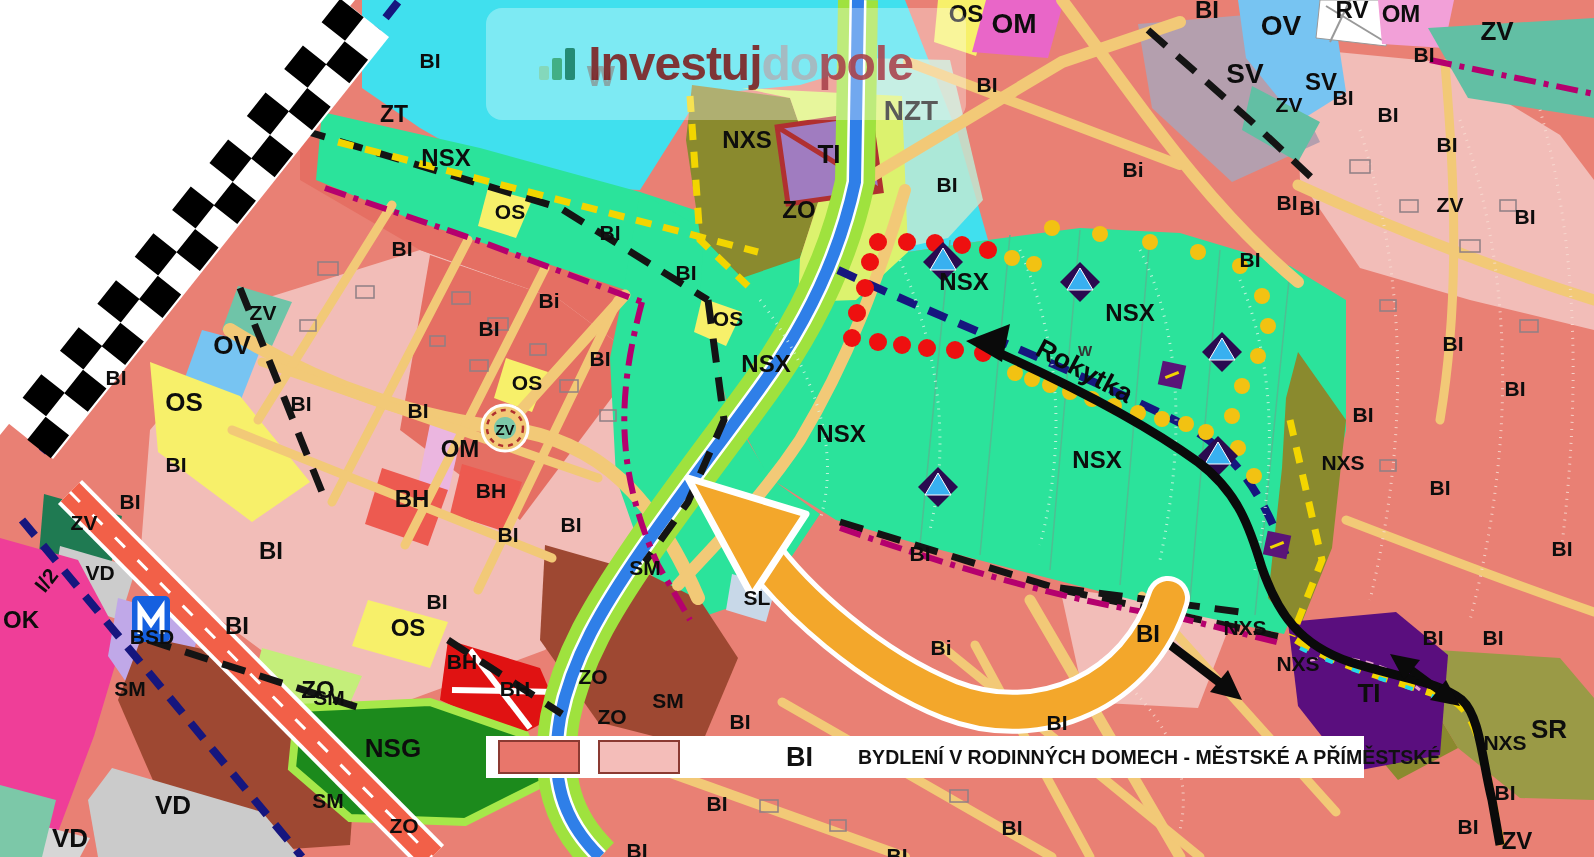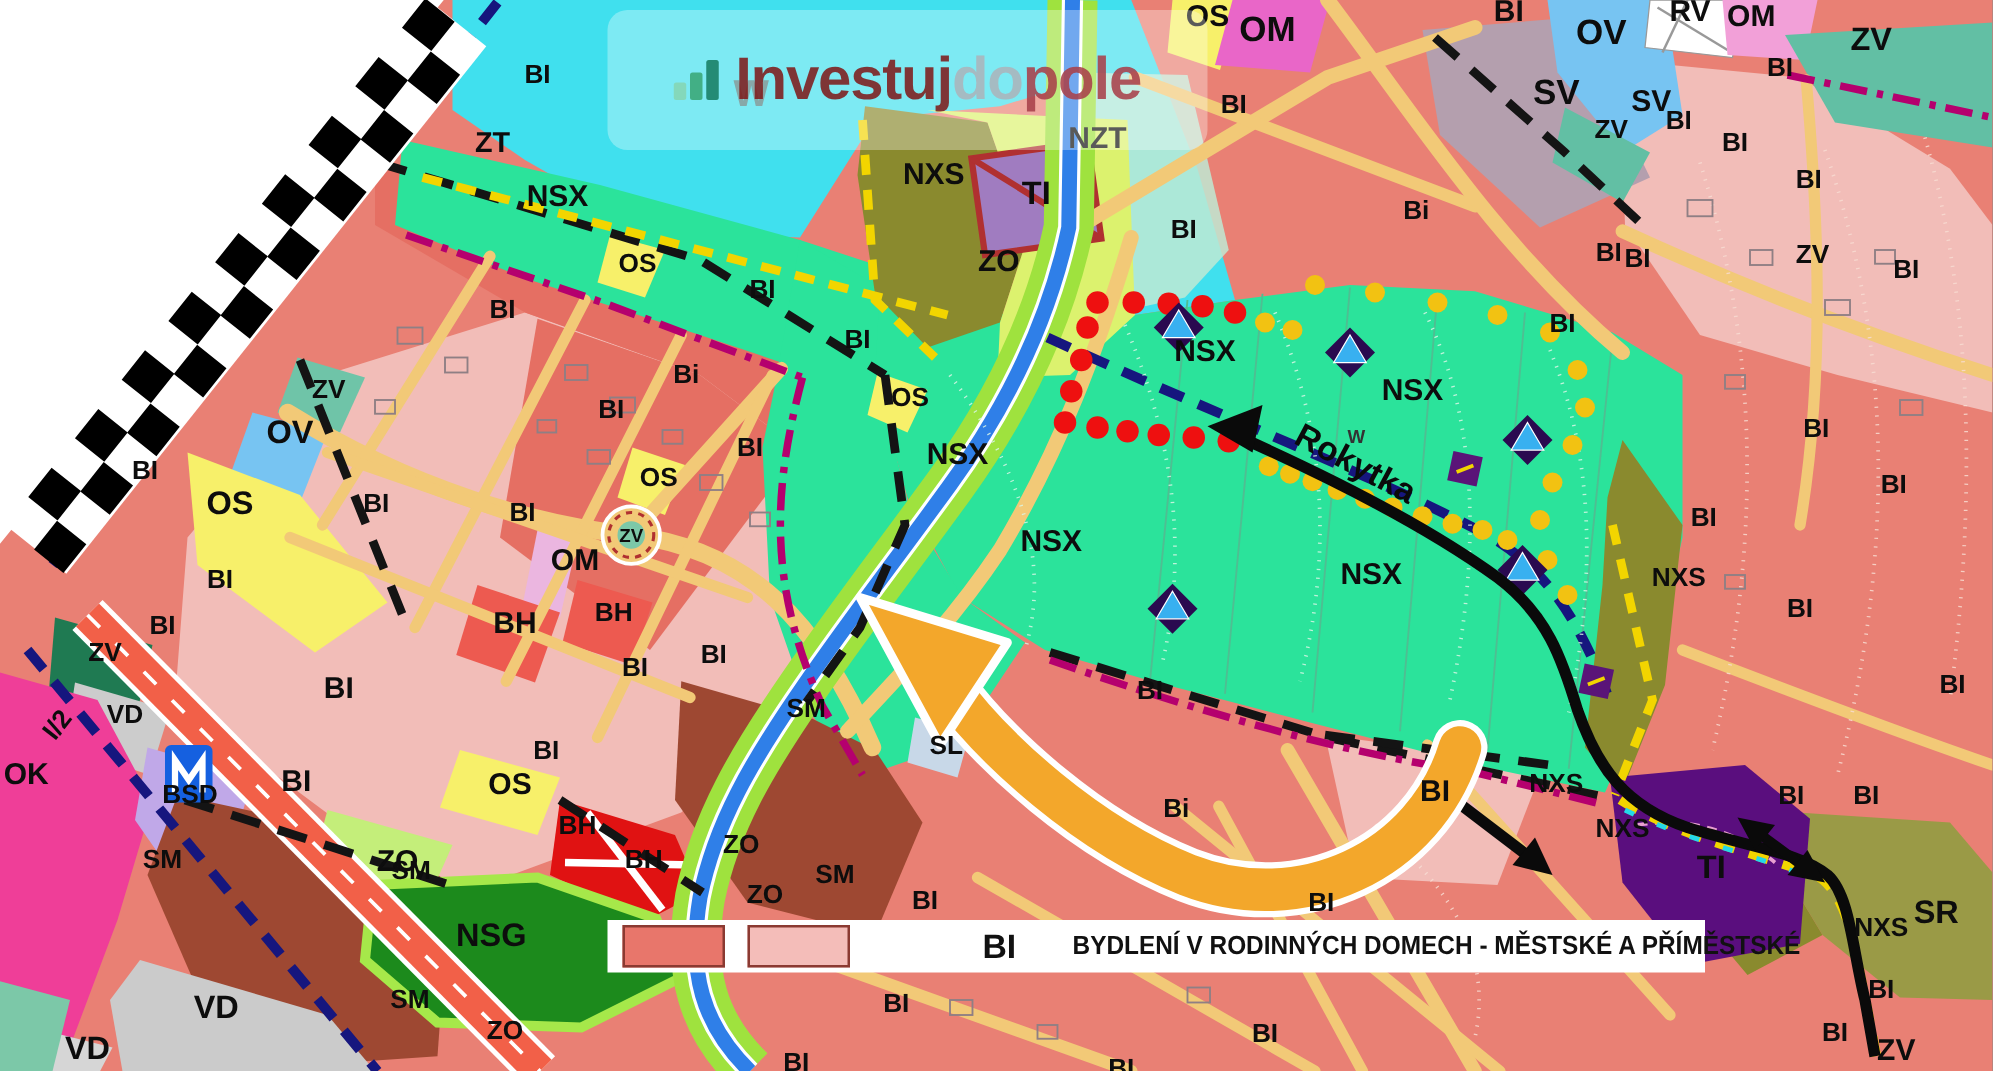--- a/index.html
+++ b/index.html
@@ -420,21 +420,21 @@
       <div class="zlabel" style="left: 1012px; top: 827px; font-size: 21px; transform: translate(-50%, -50%);">BI</div>
       <div class="zlabel" style="left: 766px; top: 364px; font-size: 24px; transform: translate(-50%, -50%);">NSX</div>
       <div class="zlabel" style="left: 841px; top: 434px; font-size: 24px; transform: translate(-50%, -50%);">NSX</div>
       <div class="zlabel" style="left: 964px; top: 282px; font-size: 24px; transform: translate(-50%, -50%);">NSX</div>
       <div class="zlabel" style="left: 1130px; top: 313px; font-size: 24px; transform: translate(-50%, -50%);">NSX</div>
       <div class="zlabel" style="left: 1097px; top: 460px; font-size: 24px; transform: translate(-50%, -50%);">NSX</div>
       <div class="zlabel" style="left: 1085px; top: 350px; font-size: 15px; color: rgb(51, 51, 51); transform: translate(-50%, -50%);">W</div>
       <div class="zlabel" style="left: 747px; top: 140px; font-size: 24px; transform: translate(-50%, -50%);">NXS</div>
       <div class="zlabel" style="left: 829px; top: 154px; font-size: 26px; transform: translate(-50%, -50%);">TI</div>
       <div class="zlabel" style="left: 799px; top: 210px; font-size: 24px; transform: translate(-50%, -50%);">ZO</div>
-      <div class="zlabel" style="left: 878px; top: 111px; font-size: 24px; transform: translate(-50%, -50%);">NZT</div>
+      <div class="zlabel" style="left: 911px; top: 111px; font-size: 28px; transform: translate(-50%, -50%);">NZT</div>
       <div class="zlabel" style="left: 947px; top: 184px; font-size: 21px; transform: translate(-50%, -50%);">BI</div>
       <div class="zlabel" style="left: 1133px; top: 169px; font-size: 21px; transform: translate(-50%, -50%);">Bi</div>
       <div class="zlabel" style="left: 1250px; top: 259px; font-size: 21px; transform: translate(-50%, -50%);">BI</div>
       <div class="zlabel" style="left: 1287px; top: 202px; font-size: 21px; transform: translate(-50%, -50%);">BI</div>
       <div class="zlabel" style="left: 601px; top: 76px; font-size: 30px; color: rgb(78, 127, 127); transform: translate(-50%, -50%);">W</div>
       <div class="zlabel" style="left: 966px; top: 14px; font-size: 24px; transform: translate(-50%, -50%);">OS</div>
       <div class="zlabel" style="left: 1014px; top: 24px; font-size: 28px; transform: translate(-50%, -50%);">OM</div>
       <div class="zlabel" style="left: 987px; top: 84px; font-size: 21px; transform: translate(-50%, -50%);">BI</div>
       <div class="zlabel" style="left: 1245px; top: 74px; font-size: 28px; transform: translate(-50%, -50%);">SV</div>
       <div class="zlabel" style="left: 1281px; top: 26px; font-size: 28px; transform: translate(-50%, -50%);">OV</div>

